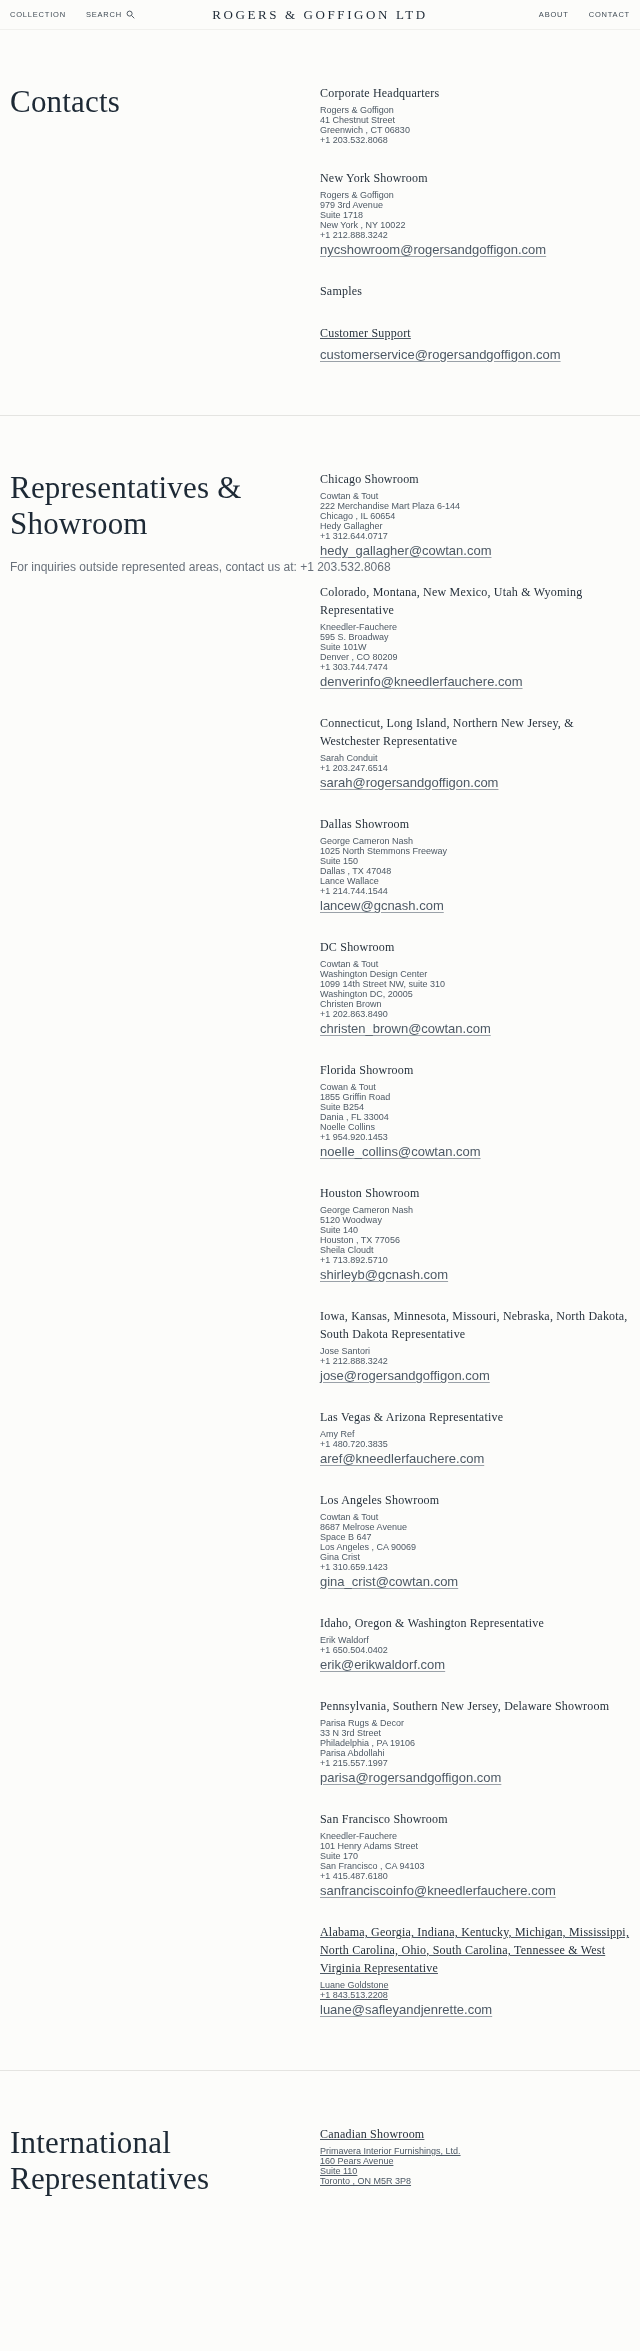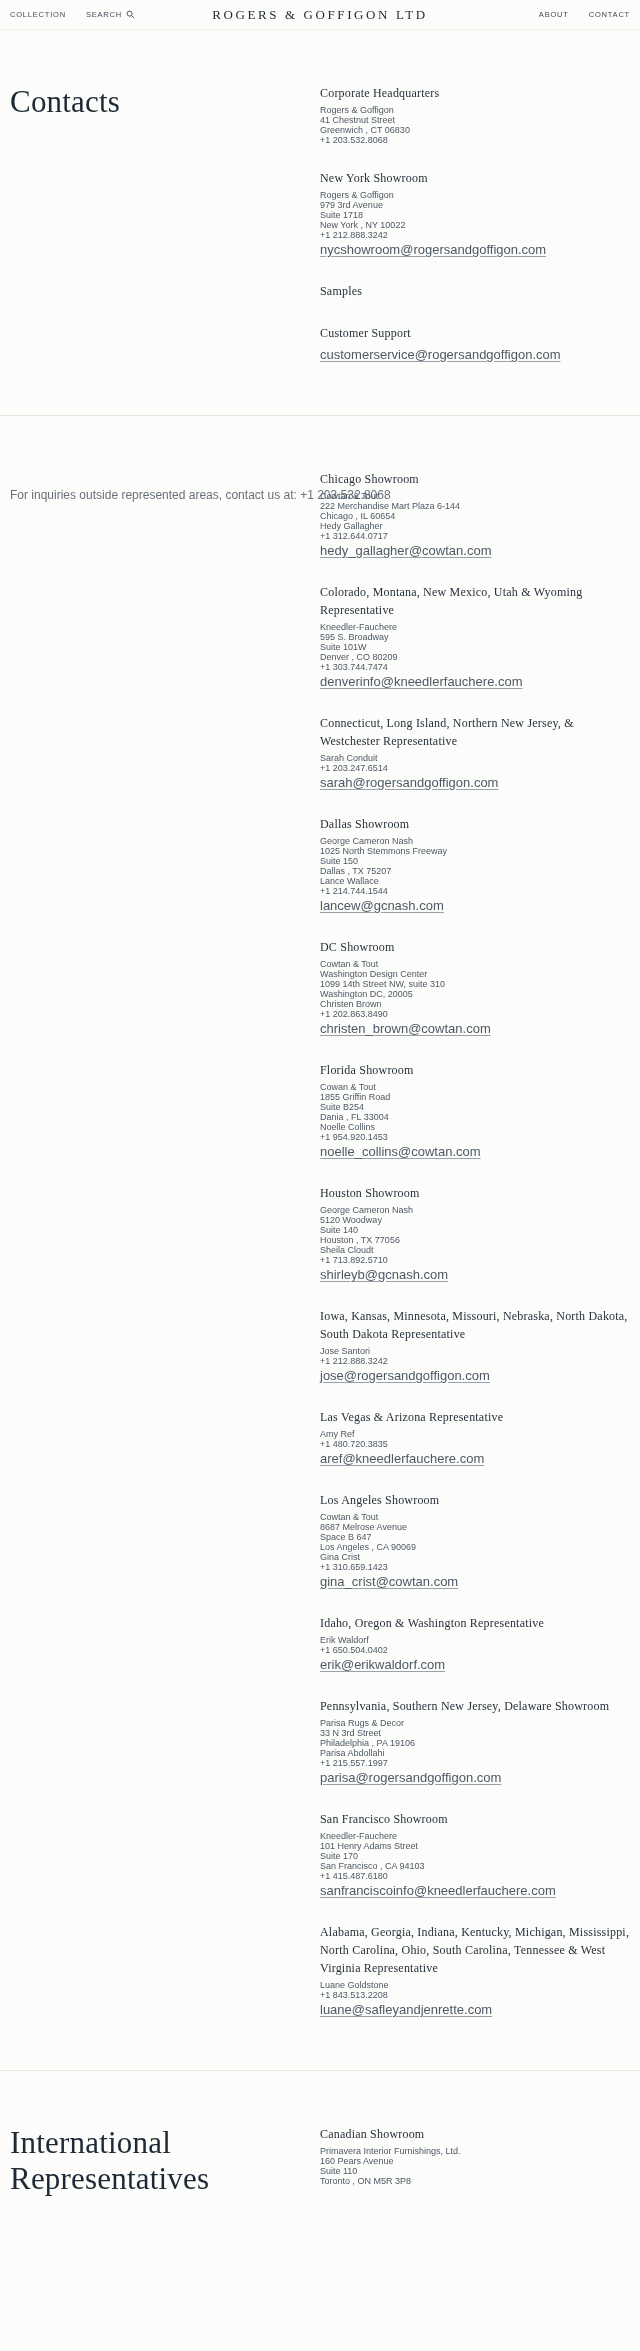--- a/index.html
+++ b/index.html
@@ -38,21 +38,21 @@
   .section-heading {
     font-family:"Liberation Serif", serif; font-weight:400;
     font-size:31px; line-height:1.16; color:#1d2935; letter-spacing:.2px;
     max-width:280px;
   }
   .section-note {
     margin-top:16px; font-size:12px; line-height:1.5; color:#68707a;
     white-space:nowrap;
   }
   .entry { margin-bottom:24px; max-width:310px; }
-  .entry:last-child { margin-bottom:0; }
+  .entry:last-child { margin-bottom:0;text-decoration:underline; }
   .entry-title {
     font-family:"Liberation Serif", serif; font-weight:400;
     font-size:12px; line-height:18px; color:#26313c; letter-spacing:.2px;
     margin-bottom:3px;
   }
   .entry-line { font-size:9px; line-height:10px; color:#4d5965; }
   .entry-email {
     display:inline-block; font-size:13px; line-height:10px; color:#4d5965;
     text-decoration:underline; text-decoration-color:#9aa1a8;
     text-underline-offset:2px; cursor:pointer;
@@ -107,41 +107,42 @@
 
   <div class="entry">
     <h3 class="entry-title">Customer Support</h3>
     <div class="entry-lines"><a class="entry-email">customerservice@rogersandgoffigon.com</a></div>
   </div>
 </div>
   </section>
 
   <section class="section">
     <div class="section-left">
+      <h1 class="section-heading">Representatives &amp; Showroom</h1>
       <p class="section-note">For inquiries outside represented areas, contact us at: +1 203.532.8068</p>
     </div>
     <div class="section-entries">
   <div class="entry">
     <h3 class="entry-title">Chicago Showroom</h3>
     <div class="entry-lines"><p class="entry-line">Cowtan &amp; Tout</p><p class="entry-line">222 Merchandise Mart Plaza 6-144</p><p class="entry-line">Chicago , IL 60654</p><p class="entry-line">Hedy Gallagher</p><p class="entry-line">+1 312.644.0717</p><a class="entry-email">hedy_gallagher@cowtan.com</a></div>
   </div>
 
   <div class="entry">
     <h3 class="entry-title">Colorado, Montana, New Mexico, Utah &amp; Wyoming Representative</h3>
     <div class="entry-lines"><p class="entry-line">Kneedler-Fauchere</p><p class="entry-line">595 S. Broadway</p><p class="entry-line">Suite 101W</p><p class="entry-line">Denver , CO 80209</p><p class="entry-line">+1 303.744.7474</p><a class="entry-email">denverinfo@kneedlerfauchere.com</a></div>
   </div>
 
   <div class="entry">
     <h3 class="entry-title">Connecticut, Long Island, Northern New Jersey, &amp; Westchester Representative</h3>
     <div class="entry-lines"><p class="entry-line">Sarah Conduit</p><p class="entry-line">+1 203.247.6514</p><a class="entry-email">sarah@rogersandgoffigon.com</a></div>
   </div>
 
   <div class="entry">
     <h3 class="entry-title">Dallas Showroom</h3>
-    <div class="entry-lines"><p class="entry-line">George Cameron Nash</p><p class="entry-line">1025 North Stemmons Freeway</p><p class="entry-line">Suite 150</p><p class="entry-line">Dallas , TX 75207</p><p class="entry-line">Lance Wallace</p><p class="entry-line">+1 214.744.1544</p><a class="entry-email">lancew@gcnash.com</a></div>
+    <div class="entry-lines"><p class="entry-line">George Cameron Nash</p><p class="entry-line">1025 North Stemmons Freeway</p><p class="entry-line">Suite 150</p><p class="entry-line">Dallas , TX 47048</p><p class="entry-line">Lance Wallace</p><p class="entry-line">+1 214.744.1544</p><a class="entry-email">lancew@gcnash.com</a></div>
   </div>
 
   <div class="entry">
     <h3 class="entry-title">DC Showroom</h3>
     <div class="entry-lines"><p class="entry-line">Cowtan &amp; Tout</p><p class="entry-line">Washington Design Center</p><p class="entry-line">1099 14th Street NW, suite 310</p><p class="entry-line">Washington DC, 20005</p><p class="entry-line">Christen Brown</p><p class="entry-line">+1 202.863.8490</p><a class="entry-email">christen_brown@cowtan.com</a></div>
   </div>
 
   <div class="entry">
     <h3 class="entry-title">Florida Showroom</h3>
     <div class="entry-lines"><p class="entry-line">Cowan &amp; Tout</p><p class="entry-line">1855 Griffin Road</p><p class="entry-line">Suite B254</p><p class="entry-line">Dania , FL 33004</p><p class="entry-line">Noelle Collins</p><p class="entry-line">+1 954.920.1453</p><a class="entry-email">noelle_collins@cowtan.com</a></div>

